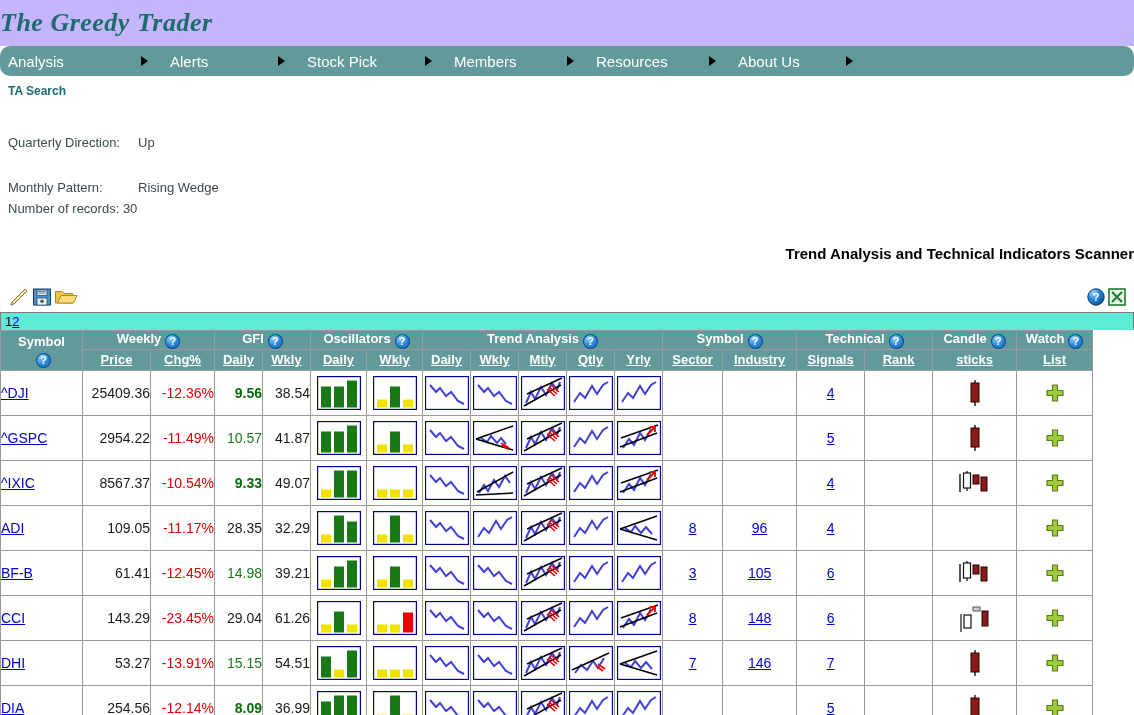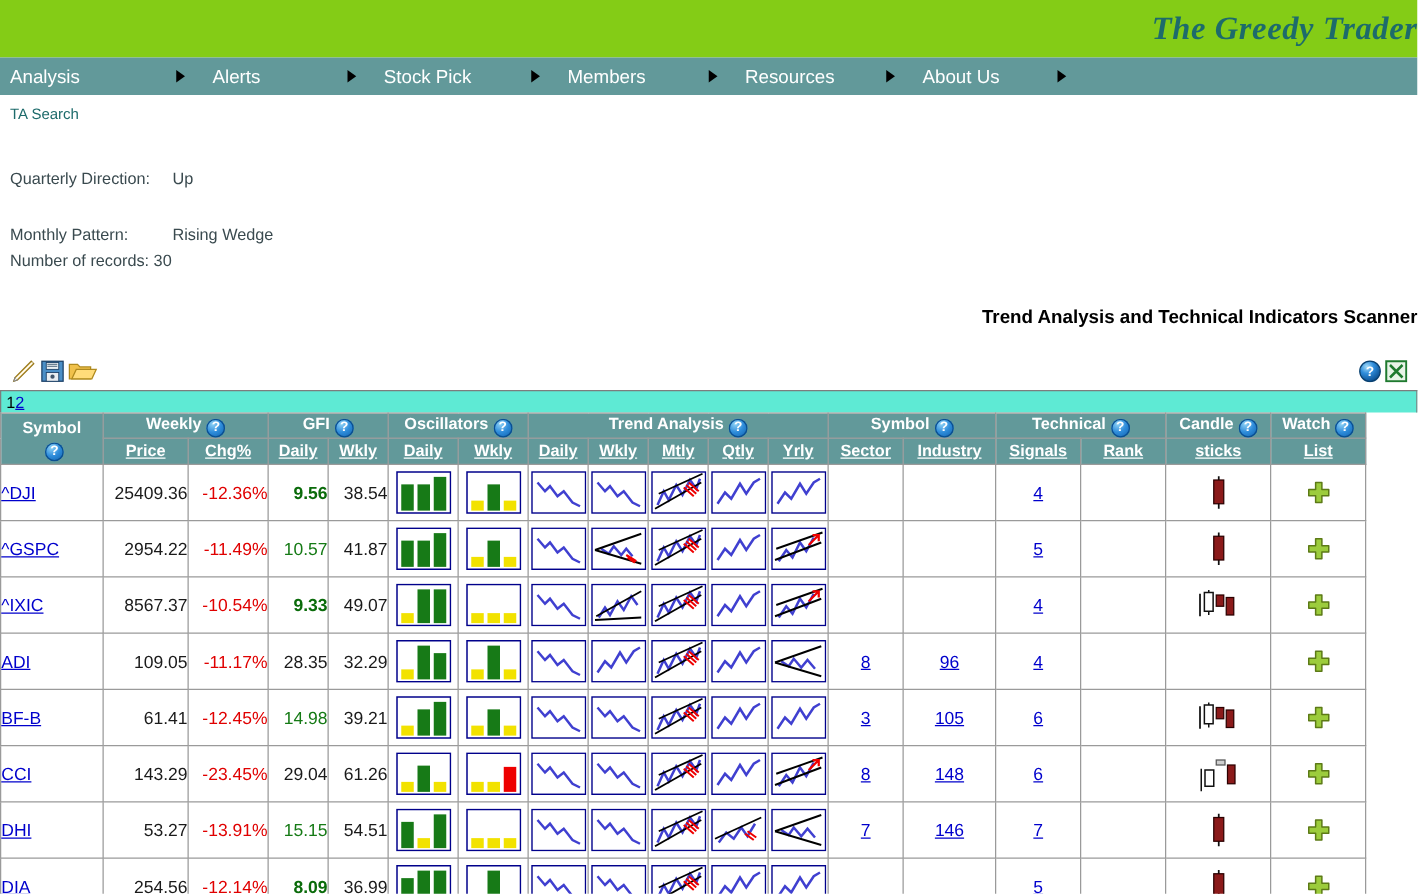--- a/index.html
+++ b/index.html
@@ -3,41 +3,42 @@
 <meta charset="utf-8">
 <style>
   html,body{margin:0;padding:0;}
   body{
     width:1134px;height:715px;overflow:hidden;
     background:#ffffff;
     font-family:"Liberation Sans", sans-serif;
     font-size:13px;color:#1a1a1a;
   }
   
-  #site-header{height:46px;display:flex;align-items:center;justify-content:flex-end;background:#84cc16;}
+  #site-header{height:46px;display:flex;align-items:center;justify-content:flex-start;background:#c4b5fd;}
   #site-title{
     font-family:"Liberation Serif", serif;
     font-style:italic;font-weight:bold;font-size:26px;color:#1d6b6b;
     letter-spacing:.5px;
   }
   
   #main-nav{
     height:30px;background:#62999a;display:flex;align-items:center;
     color:#fff;
+    border-radius:10px;
   }
   .nav-item{
     color:#ffffff;font-size:15px;padding:0 0 0 8px;white-space:nowrap;
     cursor:pointer;
   }
   .nav-arrow{
     width:0;height:0;border-left:7px solid #000;border-top:5px solid transparent;
     border-bottom:5px solid transparent;margin:0 0 0 8px;
   }
   
-  #breadcrumb{padding:8px 0 0 8px;font-size:12px;font-weight:normal;color:#1d6b6b;}
+  #breadcrumb{padding:8px 0 0 8px;font-size:12px;font-weight:bold;color:#1d6b6b;}
   #criteria{padding:10px 0 0 8px;font-size:13px;color:#3a4a4f;line-height:21px;}
   .crit-row{display:block;white-space:pre;}
   .crit-label{display:inline-block;width:130px;margin-top:24px;}
   
   #scanner-title{
     text-align:right;font-size:15px;font-weight:bold;color:#000000;
     margin-top:26px;
   }
   
   #tool-row{position:relative;height:26px;margin-top:24px;}

